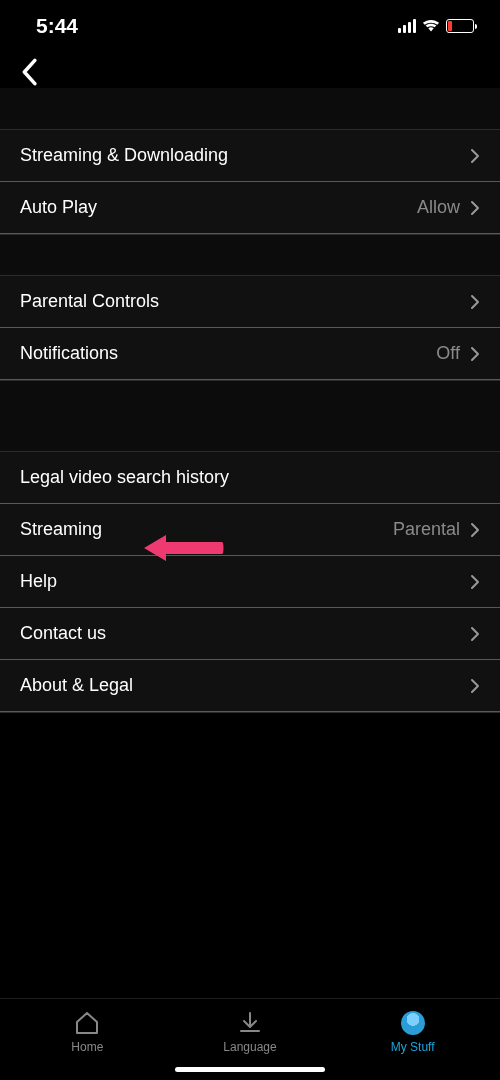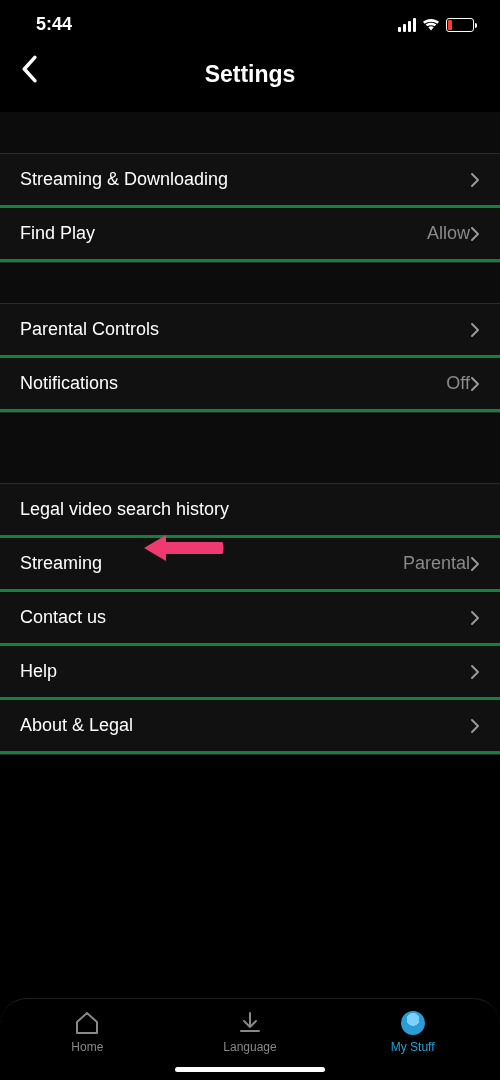--- a/index.html
+++ b/index.html
@@ -10,21 +10,21 @@
       color: #fff;
       font-family: -apple-system, BlinkMacSystemFont, "Segoe UI", Arial, sans-serif;
       overflow: hidden;
       position: relative;
     }
     .status-bar {
       display: flex;
       justify-content: space-between;
       align-items: center;
       padding: 14px 26px 8px 36px;
-      font-size: 18px;
+      font-size: 21px;
       font-weight: 600;
     }
     .status-right {
       display: flex;
       align-items: center;
       gap: 6px;
     }
     .signal-bars {
       display: flex;
       align-items: flex-end;
@@ -93,29 +93,29 @@
       background: #0c0c0c;
       border-bottom: 1px solid #2b2b2b;
     }
     .group-gap.first { border-top: none; }
     .row {
       display: flex;
       align-items: center;
       justify-content: space-between;
       padding: 15px 20px 15px 20px;
       background: #111;
-      border-bottom: 3px solid #15803d;
+      border-bottom: 1px solid #15803d;
       font-size: 18px;
       cursor: pointer;
     }
     .row-label { color: #fff; }
     .row-right {
       display: flex;
       align-items: center;
-      gap: 0;
+      gap: 10px;
     }
     .row-value {
       color: #8a8a8a;
       font-size: 18px;
     }
     .chevron {
       color: #999;
     }
     .arrow-annotation {
       position: absolute;
@@ -127,21 +127,20 @@
       position: absolute;
       bottom: 0;
       left: 0;
       right: 0;
       display: flex;
       justify-content: space-around;
       align-items: center;
       padding: 10px 6px 26px;
       background: #000;
       border-top: 1px solid #1e1e1e;
-      border-radius: 27px;
     }
     .nav-item {
       display: flex;
       flex-direction: column;
       align-items: center;
       gap: 3px;
       color: #888;
       cursor: pointer;
       flex: 1;
     }
@@ -185,37 +184,36 @@
     </div>
   </div>
 </div>
 
 <div class="header">
   <div class="back">
     <svg width="18" height="28" viewBox="0 0 14 24">
       <path d="M12 2 L3 12 L12 22" stroke="#fff" stroke-width="3" fill="none" stroke-linecap="round" stroke-linejoin="round"></path>
     </svg>
   </div>
-  <div class="header-title">Settings</div>
 </div>
 
 <div class="content">
 
   <div class="group-gap first"></div>
 
   <div class="row">
     <span class="row-label">Streaming &amp; Downloading</span>
     <div class="row-right">
       <svg class="chevron" width="10" height="16" viewBox="0 0 10 16">
           <path d="M2 2 L8 8 L2 14" stroke="#999" stroke-width="2" fill="none" stroke-linecap="round" stroke-linejoin="round"></path>
         </svg>
     </div>
   </div>
   <div class="row">
-    <span class="row-label">Find Play</span>
+    <span class="row-label">Auto Play</span>
     <div class="row-right">
       <span class="row-value">Allow</span>
       <svg class="chevron" width="10" height="16" viewBox="0 0 10 16">
           <path d="M2 2 L8 8 L2 14" stroke="#999" stroke-width="2" fill="none" stroke-linecap="round" stroke-linejoin="round"></path>
         </svg>
     </div>
   </div>
 
   <div class="group-gap" style="border-top:1px solid #2b2b2b;"></div>
 
@@ -245,29 +243,29 @@
   <div class="row">
     <span class="row-label">Streaming</span>
     <div class="row-right">
       <span class="row-value">Parental</span>
       <svg class="chevron" width="10" height="16" viewBox="0 0 10 16">
           <path d="M2 2 L8 8 L2 14" stroke="#999" stroke-width="2" fill="none" stroke-linecap="round" stroke-linejoin="round"></path>
         </svg>
     </div>
   </div>
   <div class="row">
+    <span class="row-label">Help</span>
+    <div class="row-right">
+      <svg class="chevron" width="10" height="16" viewBox="0 0 10 16">
+          <path d="M2 2 L8 8 L2 14" stroke="#999" stroke-width="2" fill="none" stroke-linecap="round" stroke-linejoin="round"></path>
+        </svg>
+    </div>
+  </div>
+  <div class="row">
     <span class="row-label">Contact us</span>
-    <div class="row-right">
-      <svg class="chevron" width="10" height="16" viewBox="0 0 10 16">
-          <path d="M2 2 L8 8 L2 14" stroke="#999" stroke-width="2" fill="none" stroke-linecap="round" stroke-linejoin="round"></path>
-        </svg>
-    </div>
-  </div>
-  <div class="row">
-    <span class="row-label">Help</span>
     <div class="row-right">
       <svg class="chevron" width="10" height="16" viewBox="0 0 10 16">
           <path d="M2 2 L8 8 L2 14" stroke="#999" stroke-width="2" fill="none" stroke-linecap="round" stroke-linejoin="round"></path>
         </svg>
     </div>
   </div>
   <div class="row">
     <span class="row-label">About &amp; Legal</span>
     <div class="row-right">
       <svg class="chevron" width="10" height="16" viewBox="0 0 10 16">

